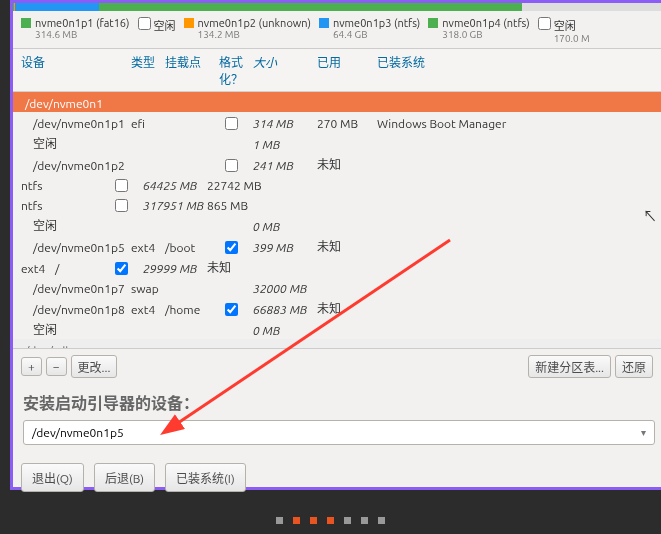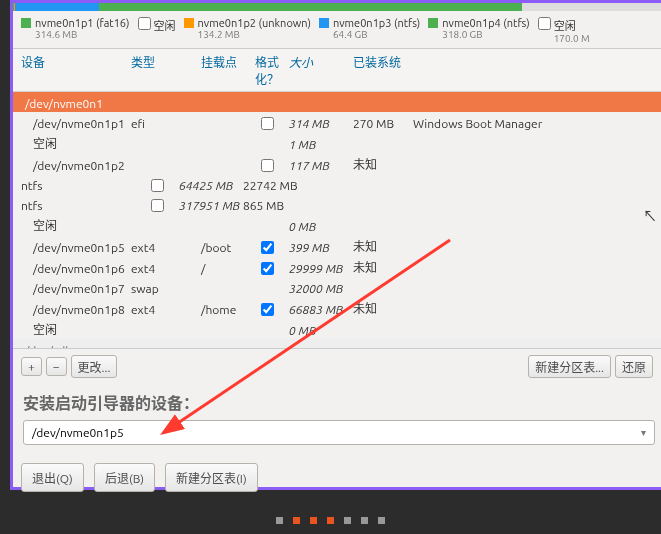--- a/index.html
+++ b/index.html
@@ -11,21 +11,21 @@
 .legend .item { display: flex; align-items: flex-start; margin-right: 8px; }
 .legend .sq { width: 10px; height: 10px; margin-right: 4px; margin-top: 1px; }
 .legend .txt .name { font-size: 11px; color: #333; white-space: nowrap; }
 .legend .txt .size { font-size: 10px; color: #777; }
 .legend .free { display: flex; align-items: flex-start; }
 .legend .free input { margin-right: 3px; }
 .table { border-top: 1px solid #ccc; }
 .thead { display: flex; padding: 4px 8px; font-size: 12px; color: #0369a1; border-bottom: 1px solid #d4d0cb; background: #f5f4f2; }
 .col-device { width: 110px; }
 .col-type { width: 34px; }
-.col-mount { width: 44px; margin-left: 36px; }
+.col-mount { width: 44px; }
 .col-format { width: 44px; text-align: center; }
 .col-size { width: 64px; font-style: italic; }
 .col-used { width: 60px; }
 .col-system { flex: 1; }
 .tbody { height: 256px; overflow-y: auto; }
 .trow { display: flex; padding: 2px 8px; font-size: 12px; color: #333; align-items: flex-end; min-height: 20px; }
 .trow.selected { background: #f07746; color: #fff; }
 .trow.disk { background: #eee; color: #666; }
 .trow .col-format input { margin: 0 auto; display: block; }
 .trow .col-device { padding-left: 4px; }
@@ -102,20 +102,21 @@
       </div>
     </div>
 
   <div class="table">
     <div class="thead">
       <div class="col-device">设备</div>
       <div class="col-type">类型</div>
       <div class="col-mount">挂载点</div>
       <div class="col-format">格式化？</div>
       <div class="col-size">大小</div>
+      <div class="col-used">已用</div>
       <div class="col-system">已装系统</div>
     </div>
     <div class="tbody" id="tbody">
         <div class="trow selected">
           <div class="col-device">/dev/nvme0n1</div>
           <div class="col-type"></div>
           <div class="col-mount"></div>
           <div class="col-format"></div>
           <div class="col-size"></div>
           <div class="col-used"></div>
@@ -141,21 +142,21 @@
           <div class="col-used"></div>
           <div class="col-system"></div>
         </div>
         <div class="trow">
           <div class="col-device indent">/dev/nvme0n1p2</div>
           <div class="col-type"></div>
           <div class="col-mount"></div>
           <div class="col-format">
             <input type="checkbox" style="">
           </div>
-          <div class="col-size">117 MB</div>
+          <div class="col-size">241 MB</div>
           <div class="col-used">未知</div>
           <div class="col-system"></div>
         </div>
         <div class="trow">
           <div class="col-type">ntfs</div>
           <div class="col-mount"></div>
           <div class="col-format">
             <input type="checkbox" style="">
           </div>
           <div class="col-size">64425 MB</div>
@@ -186,21 +187,20 @@
           <div class="col-type">ext4</div>
           <div class="col-mount">/boot</div>
           <div class="col-format">
             <input type="checkbox" checked="" style="">
           </div>
           <div class="col-size">399 MB</div>
           <div class="col-used">未知</div>
           <div class="col-system"></div>
         </div>
         <div class="trow">
-          <div class="col-device indent">/dev/nvme0n1p6</div>
           <div class="col-type">ext4</div>
           <div class="col-mount">/</div>
           <div class="col-format">
             <input type="checkbox" checked="" style="">
           </div>
           <div class="col-size">29999 MB</div>
           <div class="col-used">未知</div>
           <div class="col-system"></div>
         </div>
         <div class="trow">
@@ -257,21 +257,21 @@
   <div class="boot-select">
     <div class="select">
       <span>/dev/nvme0n1p5</span>
       <span class="caret">▾</span>
     </div>
   </div>
 
   <div class="footer">
     <button class="btn">退出(Q)</button>
     <button class="btn">后退(B)</button>
-    <button class="btn">新建分区表(I)</button>
+    <button class="btn">已装系统(I)</button>
   </div>
 </div>
 
 <svg class="arrow" width="300" height="220">
   <defs>
       <marker id="ah" markerWidth="10" markerHeight="10" refX="2" refY="3" orient="auto">
     <path d="M0,0 L0,6 L8,3 z" fill="#ff3b30"></path>
       </marker>
     </defs>
   <line x1="290" y1="10" x2="15" y2="195" stroke="#ff3b30" stroke-width="3" marker-end="url(#ah)"></line>

